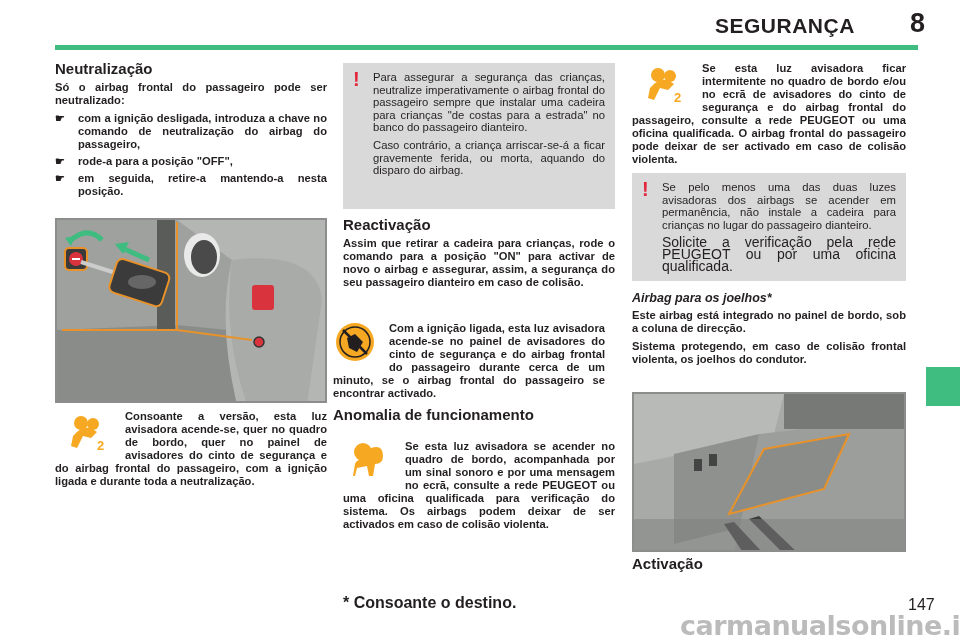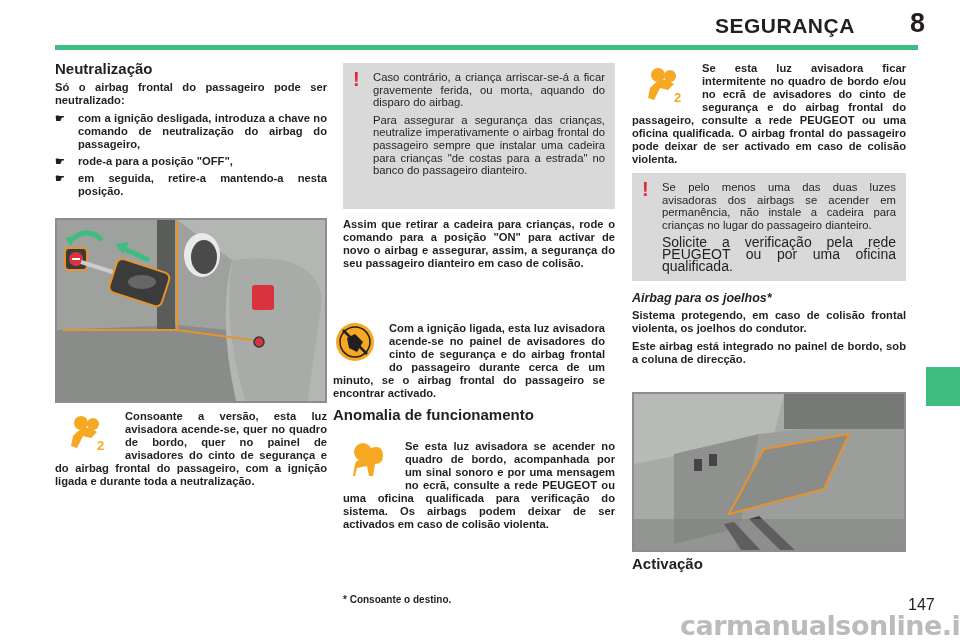--- a/index.html
+++ b/index.html
@@ -16,21 +16,21 @@
     .bold { font-weight: bold; }
     .bullets { list-style: none; }
     .bullets li { position: relative; padding-left: 23px; margin-bottom: 4px; text-align: justify; font-weight: bold; }
     .bullets li .bullet-icon { position: absolute; left: 0; top: 0; font-size: 11px; }
     .warn-box { position: absolute; background: #d9d9d9; padding: 8px 10px 8px 30px; font-size: 11.3px; line-height: 12.6px; color: #231f20; }
     .warn-box p { text-align: justify; margin-bottom: 5px; }
     .warn-box .excl { position: absolute; left: 10px; top: 7px; color: #e3263c; font-weight: bold; font-size: 20px; line-height: 18px; }
     .warn-box .small { font-size: 14px; line-height: 12px; }
     .figure { position: absolute; background: #9a9a9a; border: 2px solid #8d8d8d; overflow: hidden; }
     .icon-float { float: left; width: 48px; height: 40px; margin: 2px 10px 0 12px; }
-    .footnote { position: absolute; left: 343px; top: 594px; font-size: 10px; font-weight: bold; }
+    .footnote { position: absolute; left: 343px; top: 594px; font-size: 16px; font-weight: bold; }
     .page-num { position: absolute; left: 908px; top: 596px; font-size: 16px; font-weight: normal; color: #231f20; }
     .watermark { position: absolute; left: 680px; top: 610px; font-size: 27px; color: #bbbbbb; font-weight: bold; font-family: "DejaVu Sans", sans-serif; letter-spacing: -0.5px; }
     .page-bg { position: absolute; left: 0; top: 0; width: 960px; height: 640px; background: #ffffff; }
   </style>
 </head>
 <body>
 
 <div class="page-bg"></div>
 
 <div class="page-header">
@@ -84,25 +84,26 @@
       <path d="M6 24 Q14 14 24 16 L30 20 L24 26 L16 24 L10 36 L4 34 Z" fill="#f7a823"></path>
       <circle cx="26" cy="12" r="6" fill="#f7a823"></circle>
       <text x="30" y="38" font-size="13" font-weight="bold" fill="#f7a823" font-family="Liberation Sans, sans-serif">2</text>
     </svg>
     <span>Consoante a versão, esta luz avisadora acende-se, quer no quadro de bordo, quer no painel de avisadores do cinto de segurança e do airbag frontal do passageiro, com a ignição ligada e durante toda a neutralização.</span>
   </p>
 </div>
 
 <div class="warn-box" style="left:343px; top:63px; width:272px; height:146px;">
   <span class="excl">!</span>
+  <p>Para assegurar a segurança das crianças, neutralize imperativamente o airbag frontal do passageiro sempre que instalar uma cadeira para crianças "de costas para a estrada" no banco do passageiro dianteiro.</p>
   <p>Caso contrário, a criança arriscar-se-á a ficar gravemente ferida, ou morta, aquando do disparo do airbag.</p>
-  <p>Para assegurar a segurança das crianças, neutralize imperativamente o airbag frontal do passageiro sempre que instalar uma cadeira para crianças "de costas para a estrada" no banco do passageiro dianteiro.</p>
 </div>
 
 <div class="col" style="left:343px; top:218px; width:272px;">
+  <div class="h3">Reactivação</div>
   <p class="bold">Assim que retirar a cadeira para crianças, rode o comando para a posição "ON" para activar de novo o airbag e assegurar, assim, a segurança do seu passageiro dianteiro em caso de colisão.</p>
 </div>
 
 <div class="col" style="left:333px; top:322px; width:272px;">
   <p class="bold">
     <svg class="icon-float" style="width:40px;height:40px;margin:0 14px 0 2px;" viewBox="0 0 40 40">
       <circle cx="20" cy="20" r="19" fill="#f7a823"></circle>
       <circle cx="20" cy="20" r="15" fill="none" stroke="#231f20" stroke-width="1.5"></circle>
       <path d="M12 16 L20 12 L28 20 L22 30 L14 26 Z" fill="#231f20"></path>
       <line x1="8" y1="8" x2="32" y2="32" stroke="#231f20" stroke-width="2.5"></line>
@@ -137,22 +138,22 @@
 </div>
 
 <div class="warn-box" style="left:632px; top:173px; width:274px; height:108px;">
   <span class="excl">!</span>
   <p>Se pelo menos uma das duas luzes avisadoras dos airbags se acender em permanência, não instale a cadeira para crianças no lugar do passageiro dianteiro.</p>
   <p class="small">Solicite a verificação pela rede PEUGEOT ou por uma oficina qualificada.</p>
 </div>
 
 <div class="col" style="left:632px; top:292px; width:274px;">
   <div class="h3" style="font-size:12.5px; margin-bottom:4px;font-style:italic;">Airbag para os joelhos*</div>
+  <p class="bold">Este airbag está integrado no painel de bordo, sob a coluna de direcção.</p>
   <p class="bold">Sistema protegendo, em caso de colisão frontal violenta, os joelhos do condutor.</p>
-  <p class="bold">Este airbag está integrado no painel de bordo, sob a coluna de direcção.</p>
 </div>
 
 <div class="figure" style="left:632px; top:392px; width:274px; height:160px;">
   <svg width="274" height="160" viewBox="0 0 274 160">
     <rect width="274" height="160" fill="#a8aaa8"></rect>
     <path d="M0 0 L150 0 L140 40 L50 60 L0 70Z" fill="#b8bab8"></path>
     <path d="M40 60 L125 40 L120 130 L40 150Z" fill="#8f918f"></path>
     <rect x="60" y="65" width="8" height="12" fill="#444"></rect>
     <rect x="75" y="60" width="8" height="12" fill="#444"></rect>
     <path d="M125 40 L210 30 L274 30 L274 160 L100 160Z" fill="#9c9e9c"></path>

